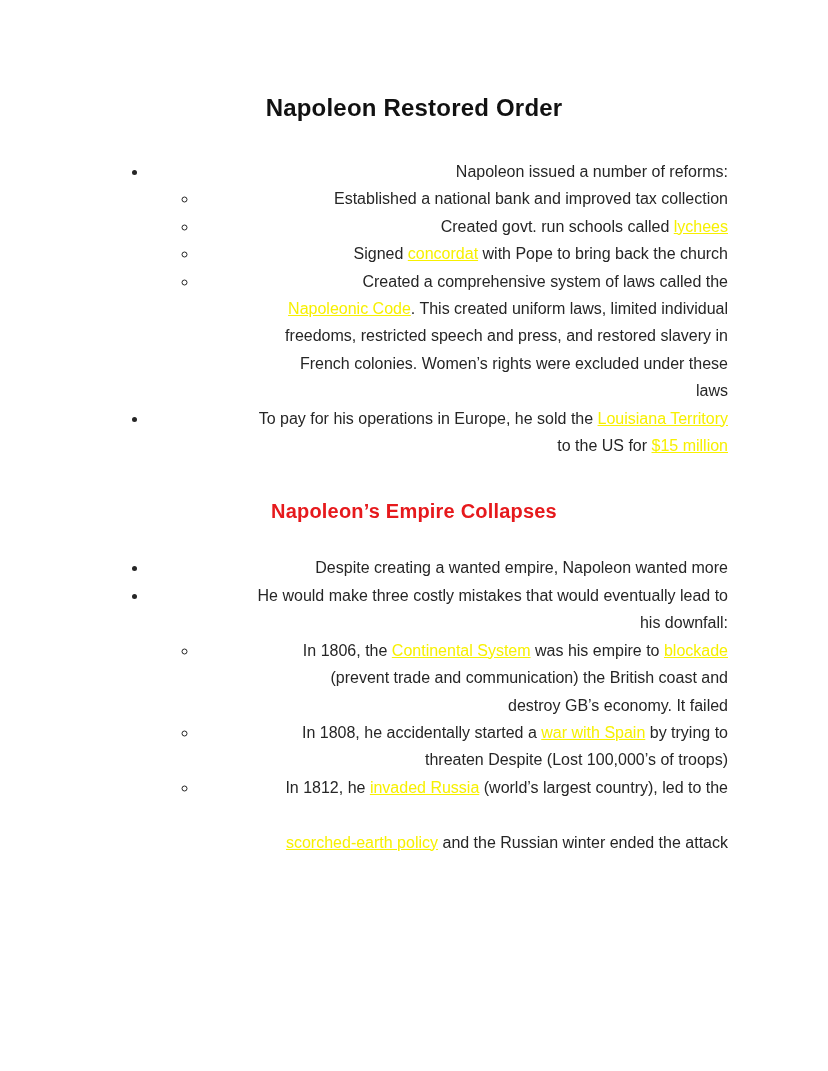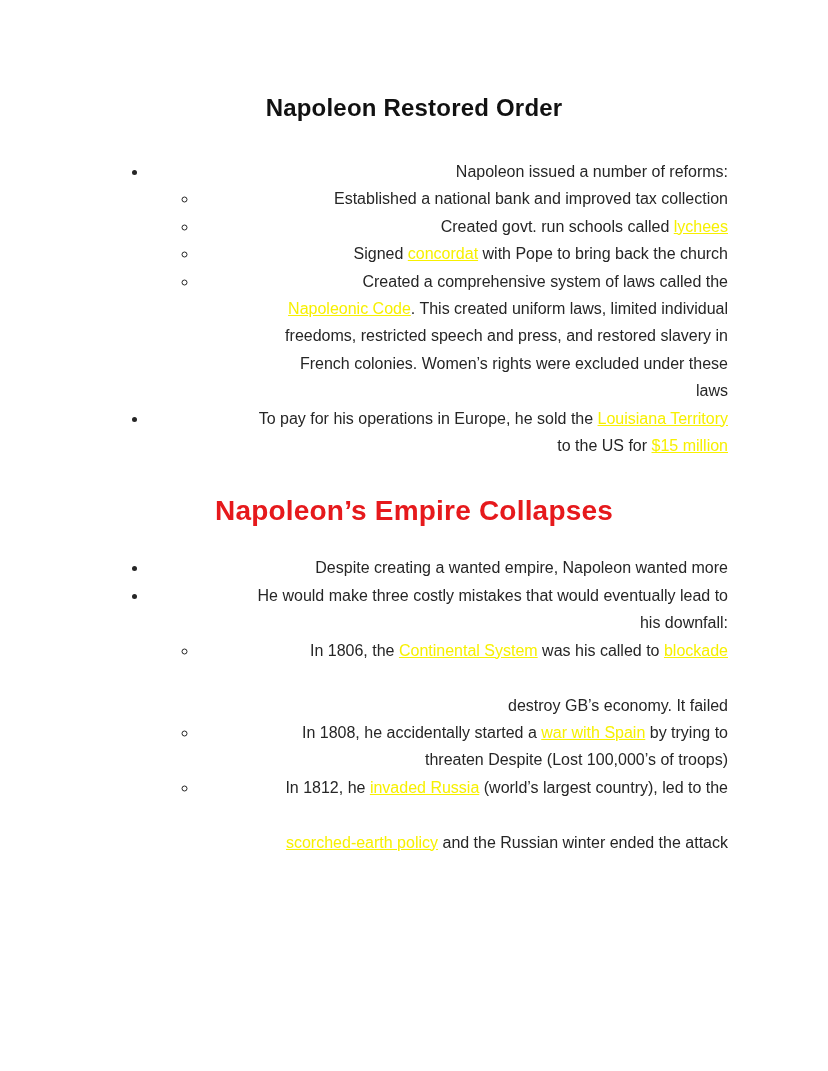--- a/index.html
+++ b/index.html
@@ -20,21 +20,21 @@
   .h1 {
     font-size: 24px;
     font-weight: bold;
     line-height: 32px;
     text-align: center;
     color: var(--h1, #111111);
     letter-spacing: 0.2px;
     margin-bottom: 34px;
   }
   .h2 {
-    font-size: 28px;
+    font-size: 20px;
     font-weight: bold;
     line-height: 32px;
     text-align: center;
     color: var(--h2, #e6191c);
     letter-spacing: 0.2px;
     margin: 36px 0 27px 0;
   }
   ul.l1 {
     list-style-type: disc;
     padding-left: 48px;
@@ -80,22 +80,22 @@
 
   <h1 class="h2">Napoleon’s Empire Collapses</h1>
 
   <ul class="l1">
     <li><span>Despite creating a wanted empire, Napoleon wanted more</span></li>
     <li>
       <span>He would make three costly mistakes that would eventually lead to</span><br>
       <span>his downfall:</span>
       <ul class="l2">
         <li>
-          <span>In 1806, the </span><span class="hl">Continental System</span><span> was his called to </span><span class="hl">blockade</span><br>
-          <br>
+          <span>In 1806, the </span><span class="hl">Continental System</span><span> was his empire to </span><span class="hl">blockade</span><br>
+          <span>(prevent trade and communication) the British coast and</span><br>
           <span>destroy GB’s economy. It failed</span>
         </li>
         <li>
           <span>In 1808, he accidentally started a </span><span class="hl">war with Spain</span><span> by trying to</span><br>
           <span>threaten Despite (Lost 100,000’s of troops)</span>
         </li>
         <li>
           <span>In 1812, he </span><span class="hl">invaded Russia</span><span> (world’s largest country), led to the</span><br>
           <br>
           <span class="hl">scorched-earth policy</span><span> and the Russian winter ended the attack</span>

